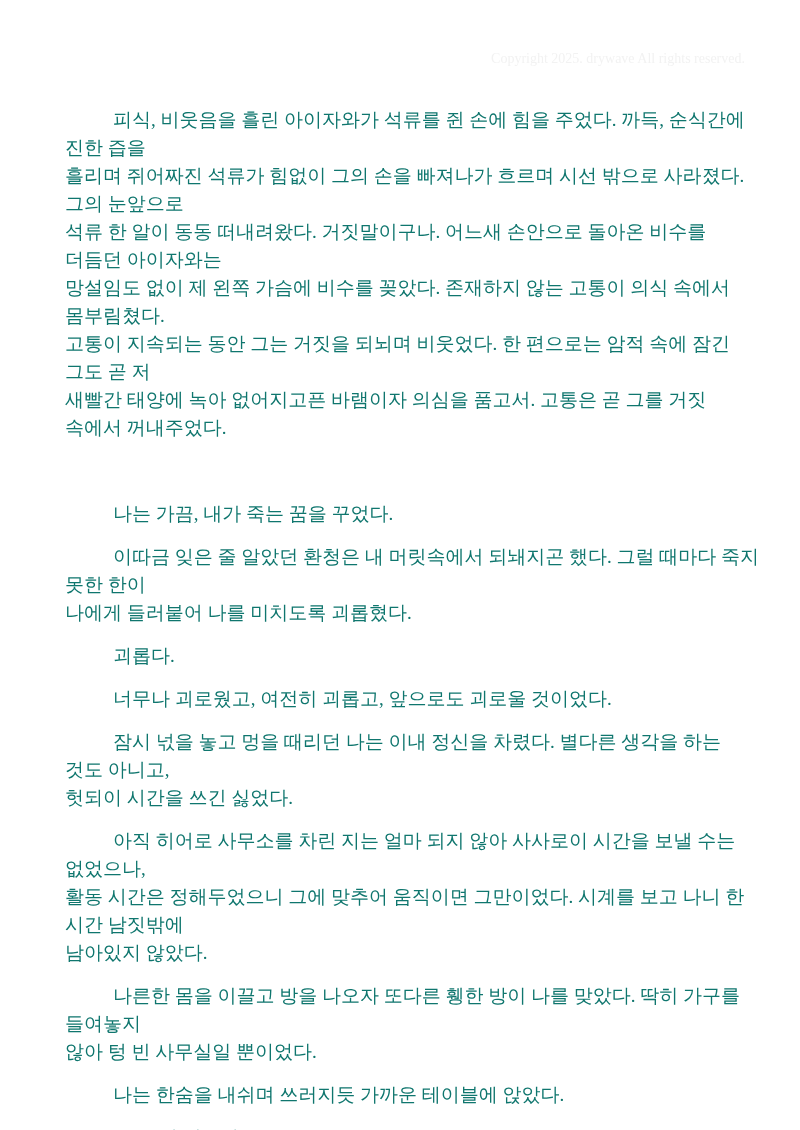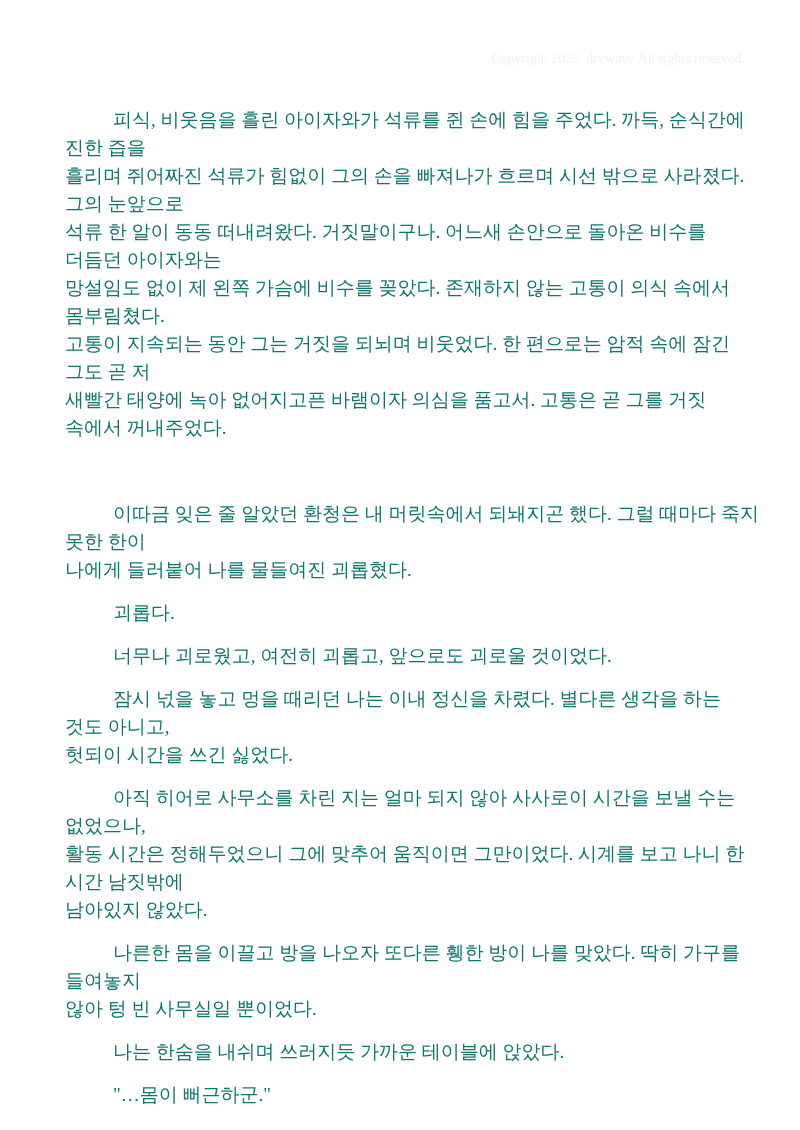--- a/index.html
+++ b/index.html
@@ -55,22 +55,23 @@
 <div class="page">
   <div class="watermark">Copyright 2025. drywave All rights reserved.</div>
   <div class="content" id="novel-text">
       <p class="para">피식, 비웃음을 흘린 아이자와가 석류를 쥔 손에 힘을 주었다. 까득, 순식간에 진한 즙을
 흘리며 쥐어짜진 석류가 힘없이 그의 손을 빠져나가 흐르며 시선 밖으로 사라졌다. 그의 눈앞으로
 석류 한 알이 동동 떠내려왔다. 거짓말이구나. 어느새 손안으로 돌아온 비수를 더듬던 아이자와는
 망설임도 없이 제 왼쪽 가슴에 비수를 꽂았다. 존재하지 않는 고통이 의식 속에서 몸부림쳤다.
 고통이 지속되는 동안 그는 거짓을 되뇌며 비웃었다. 한 편으로는 암적 속에 잠긴 그도 곧 저
 새빨간 태양에 녹아 없어지고픈 바램이자 의심을 품고서. 고통은 곧 그를 거짓 속에서 꺼내주었다.</p>
       <div class="scene-break"></div>
+      <p class="para">나는 가끔, 내가 죽는 꿈을 꾸었다.</p>
       <p class="para">이따금 잊은 줄 알았던 환청은 내 머릿속에서 되놰지곤 했다. 그럴 때마다 죽지 못한 한이
-나에게 들러붙어 나를 물들여진 괴롭혔다.</p>
+나에게 들러붙어 나를 미치도록 괴롭혔다.</p>
       <p class="para">괴롭다.</p>
       <p class="para">너무나 괴로웠고, 여전히 괴롭고, 앞으로도 괴로울 것이었다.</p>
       <p class="para">잠시 넋을 놓고 멍을 때리던 나는 이내 정신을 차렸다. 별다른 생각을 하는 것도 아니고,
 헛되이 시간을 쓰긴 싫었다.</p>
       <p class="para">아직 히어로 사무소를 차린 지는 얼마 되지 않아 사사로이 시간을 보낼 수는 없었으나,
 활동 시간은 정해두었으니 그에 맞추어 움직이면 그만이었다. 시계를 보고 나니 한 시간 남짓밖에
 남아있지 않았다.</p>
       <p class="para">나른한 몸을 이끌고 방을 나오자 또다른 휑한 방이 나를 맞았다. 딱히 가구를 들여놓지
 않아 텅 빈 사무실일 뿐이었다.</p>
       <p class="para">나는 한숨을 내쉬며 쓰러지듯 가까운 테이블에 앉았다.</p>

